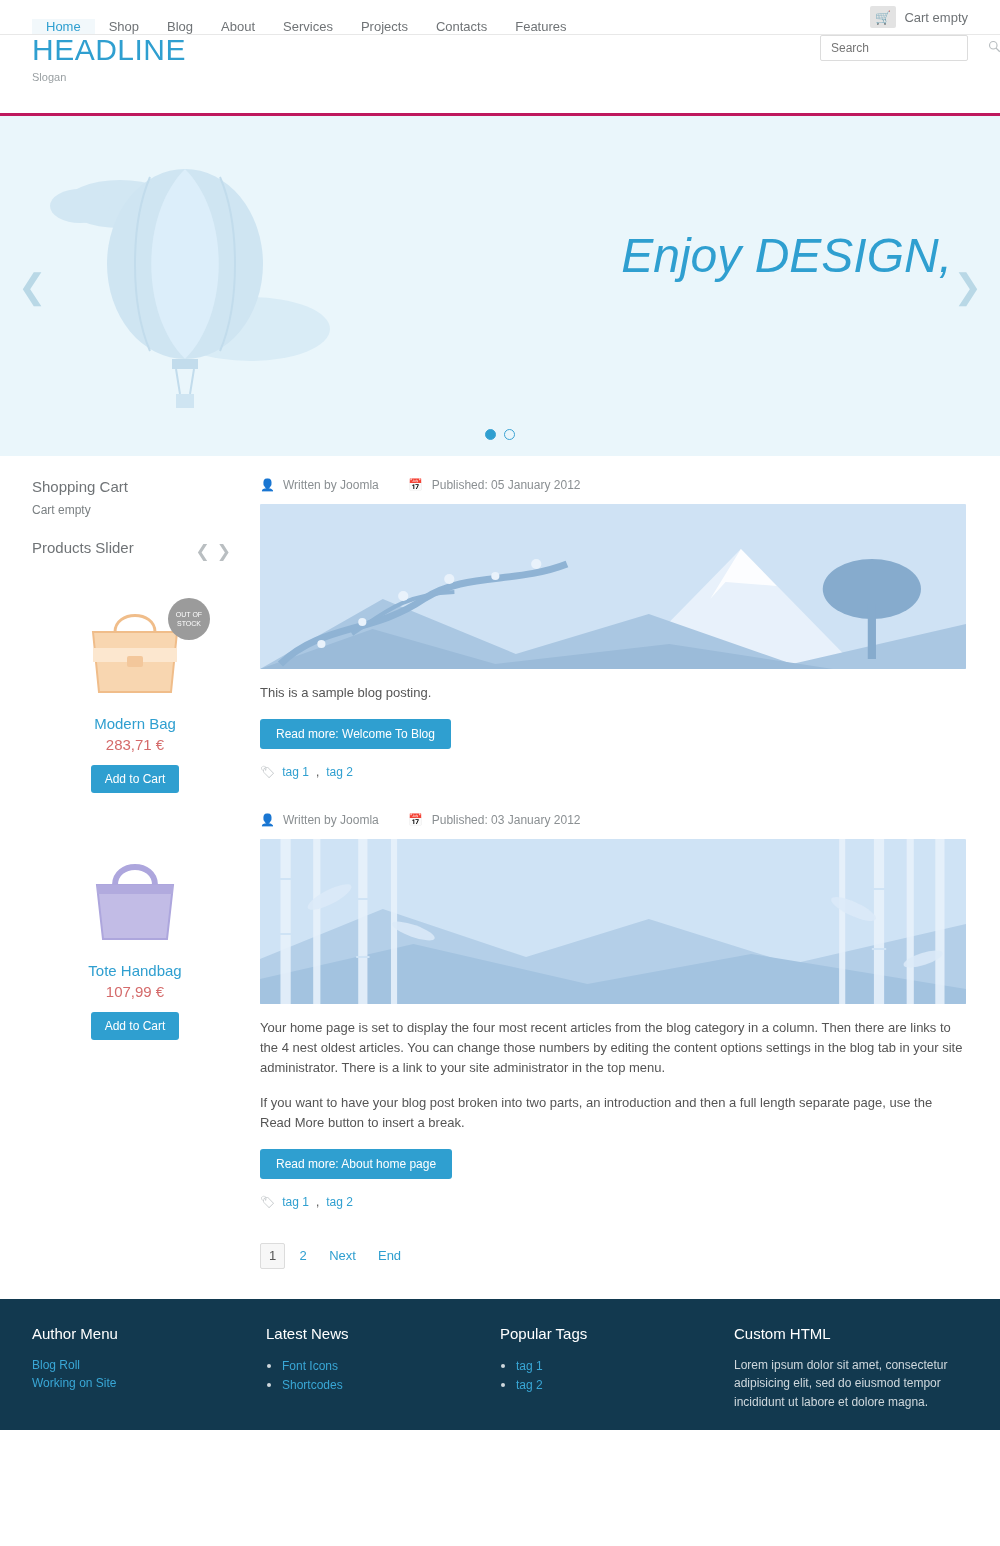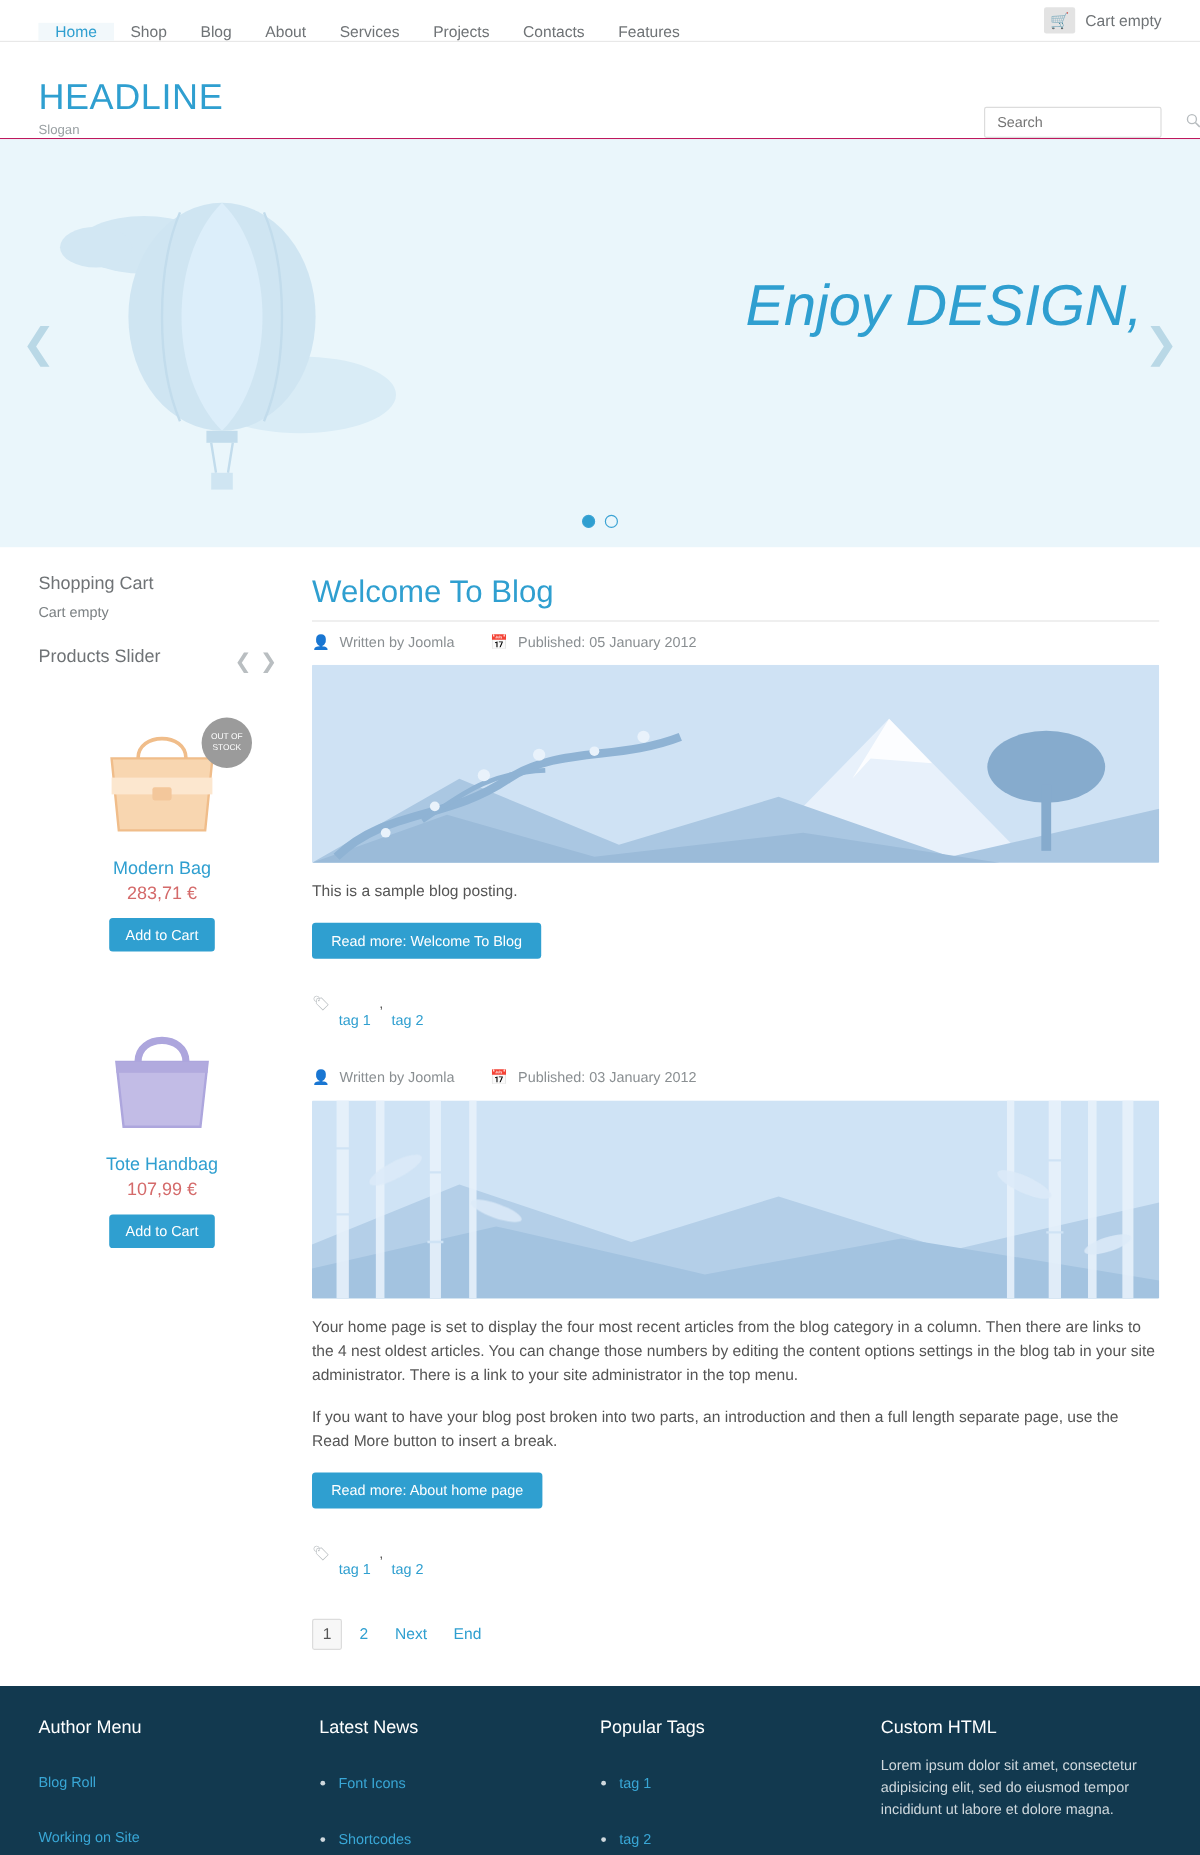--- a/index.html
+++ b/index.html
@@ -4,21 +4,21 @@
 <style>
   * { box-sizing: border-box; }
   html, body { margin: 0; padding: 0; }
   body {
     width: 1000px;
     font-family: "Liberation Sans", sans-serif;
     font-size: 13px;
     color: #555;
     background: #ffffff;
   }
-  a { text-decoration: none; margin-top: 28px; }
+  a { text-decoration: none; }
 
   
   .topbar {
     height: 35px;
     border-bottom: 1px solid #e8e8e8;
     display: flex;
     align-items: stretch;
     justify-content: space-between;
     background: #fff;
   }
@@ -46,24 +46,24 @@
     border-radius: 2px;
     display: flex; align-items: center; justify-content: center;
     color: #8d9194;
     font-size: 13px;
   }
 
   
   .header {
     height: 81px;
     display: flex;
-    align-items: flex-end;
+    align-items: flex-start;
     justify-content: space-between;
     padding: 0 32px;
-    border-bottom: 1px solid #be185d;
+    border-bottom: 3px solid #be185d;
     background: #fff;
   }
   .brand .logo {
     font-size: 30px;
     color: #2f9fd0;
     letter-spacing: 0.5px;
     line-height: 1;
     font-weight: normal;
     margin: 0;
   }
@@ -316,21 +316,20 @@
       </svg>
       <div class="pname">Tote Handbag</div>
       <div class="pprice">107,99 €</div>
       <button class="btn">Add to Cart</button>
     </div>
   </div>
 
   <div class="content">
 
     <div class="art">
-      <h2 class="art-title">Welcome To Blog</h2>
       <div class="meta">
         <span class="mi-icon">👤</span>
         <span>Written by Joomla</span>
         <span class="sep"></span>
         <span class="mi-icon">📅</span>
         <span>Published: 05 January 2012</span>
       </div>
       <svg class="art-img" viewBox="0 0 690 165" preserveAspectRatio="none">
         <rect width="690" height="165" fill="#cfe2f4"></rect>
         <path d="M360 160 L470 45 L580 160 Z" fill="#e8f1fb"></path>

